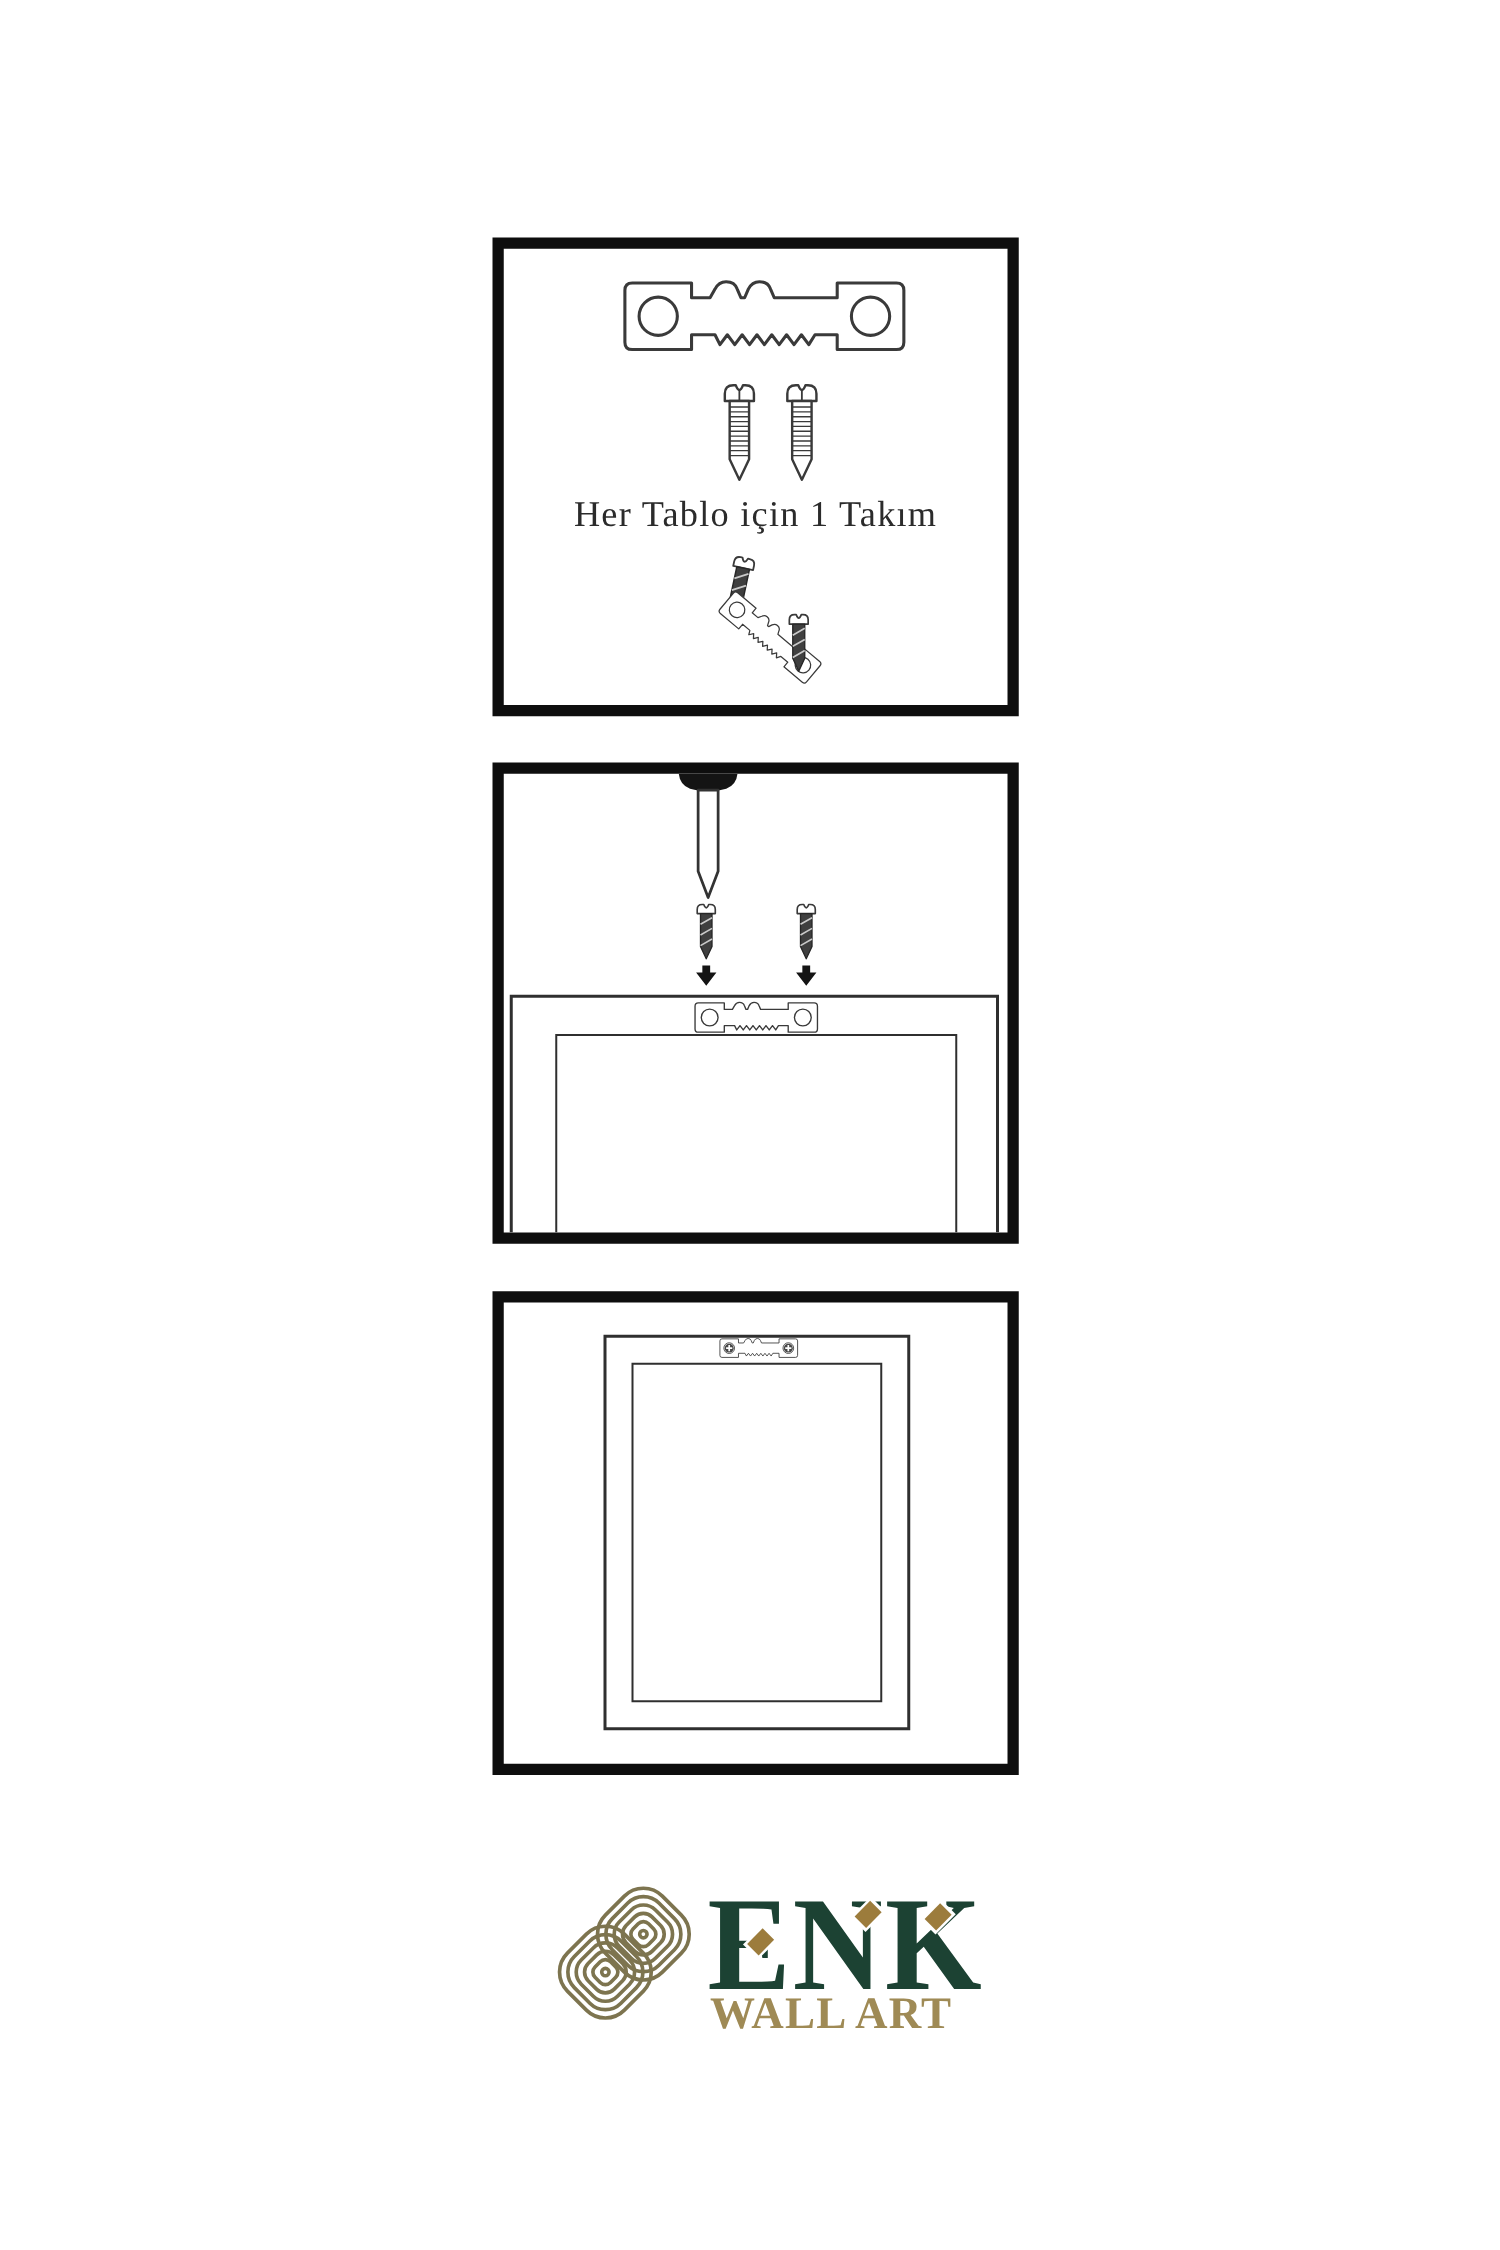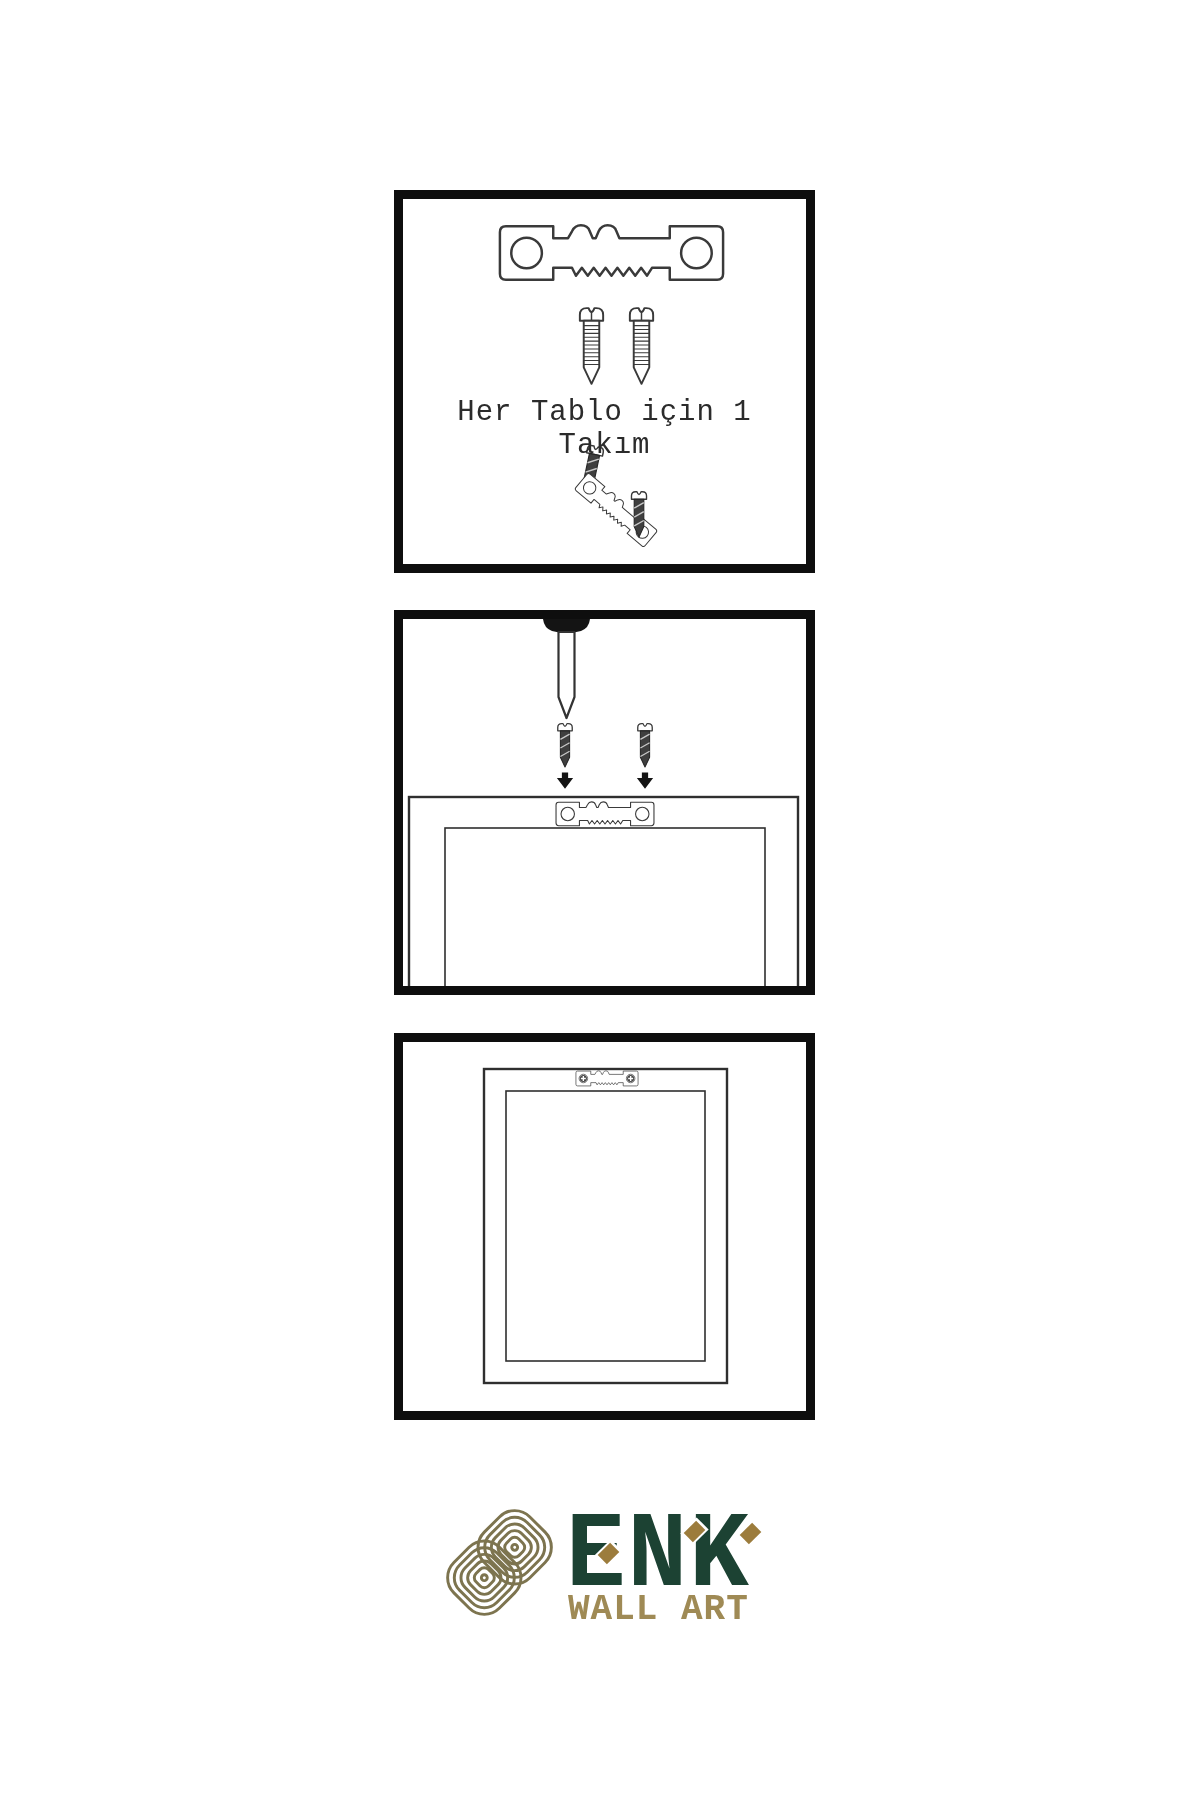--- a/index.html
+++ b/index.html
@@ -1,18 +1,18 @@
 <!DOCTYPE html>
 <html><head>
 <meta charset="utf-8">
 <style>
   html,body{margin:0;padding:0;background:#ffffff;}
   #canvas{
     position:relative;width:1200px;height:1800px;background:#ffffff;overflow:hidden;
-    font-family:Liberation Mono, monospace;
+    font-family:Liberation Serif, serif;
   }
   .panel{
     position:absolute;left:394px;width:421px;box-sizing:border-box;
     border:9px solid #0e0e0e;background:#ffffff;overflow:hidden;
   }
   #panel-1{top:190px;height:383px;}
   #panel-2{top:610px;height:385px;}
   #panel-3{top:1033px;height:387px;}
   .panel-art{position:absolute;left:0;top:0;width:100%;height:100%;overflow:hidden;}
   .caption{

